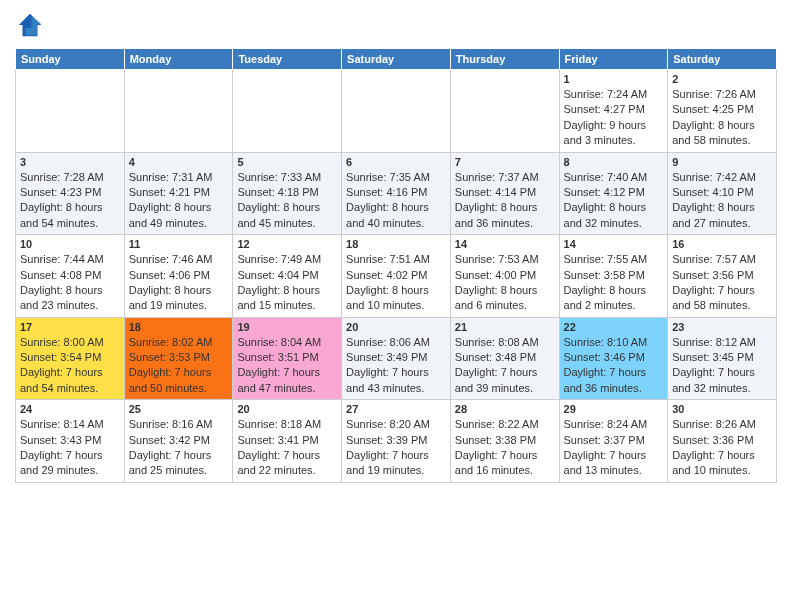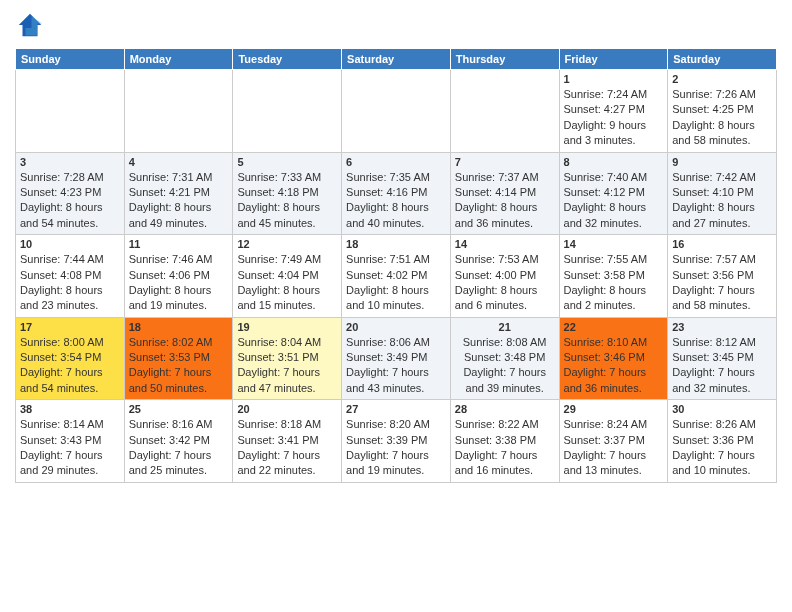--- a/index.html
+++ b/index.html
@@ -208,44 +208,44 @@
         </tr>
         <tr>
           <td style="background: #fde047;">
             <span class="day-num">17</span>
             <div class="day-info">Sunrise: 8:00 AM<br>Sunset: 3:54 PM<br>Daylight: 7 hours<br>and 54 minutes.</div>
           </td>
           <td style="background: #f97316;">
             <span class="day-num">18</span>
             <div class="day-info">Sunrise: 8:02 AM<br>Sunset: 3:53 PM<br>Daylight: 7 hours<br>and 50 minutes.</div>
           </td>
-          <td style="background: #fef9c3;">
+          <td style="background: #f9a8d4;">
             <span class="day-num">19</span>
             <div class="day-info">Sunrise: 8:04 AM<br>Sunset: 3:51 PM<br>Daylight: 7 hours<br>and 47 minutes.</div>
           </td>
           <td style="background: rgb(240, 244, 248);">
             <span class="day-num">20</span>
             <div class="day-info">Sunrise: 8:06 AM<br>Sunset: 3:49 PM<br>Daylight: 7 hours<br>and 43 minutes.</div>
           </td>
-          <td style="background: rgb(240, 244, 248); text-align: center;">
+          <td style="background: rgb(240, 244, 248);">
             <span class="day-num">21</span>
             <div class="day-info">Sunrise: 8:08 AM<br>Sunset: 3:48 PM<br>Daylight: 7 hours<br>and 39 minutes.</div>
           </td>
-          <td style="background: #f97316;">
+          <td style="background: #7dd3fc;">
             <span class="day-num">22</span>
             <div class="day-info">Sunrise: 8:10 AM<br>Sunset: 3:46 PM<br>Daylight: 7 hours<br>and 36 minutes.</div>
           </td>
           <td style="background: rgb(240, 244, 248);">
             <span class="day-num">23</span>
             <div class="day-info">Sunrise: 8:12 AM<br>Sunset: 3:45 PM<br>Daylight: 7 hours<br>and 32 minutes.</div>
           </td>
         </tr>
         <tr>
           <td style="background: rgb(255, 255, 255);">
-            <span class="day-num">38</span>
+            <span class="day-num">24</span>
             <div class="day-info">Sunrise: 8:14 AM<br>Sunset: 3:43 PM<br>Daylight: 7 hours<br>and 29 minutes.</div>
           </td>
           <td style="background: rgb(255, 255, 255);">
             <span class="day-num">25</span>
             <div class="day-info">Sunrise: 8:16 AM<br>Sunset: 3:42 PM<br>Daylight: 7 hours<br>and 25 minutes.</div>
           </td>
           <td style="background: rgb(255, 255, 255);">
             <span class="day-num">20</span>
             <div class="day-info">Sunrise: 8:18 AM<br>Sunset: 3:41 PM<br>Daylight: 7 hours<br>and 22 minutes.</div>
           </td>

